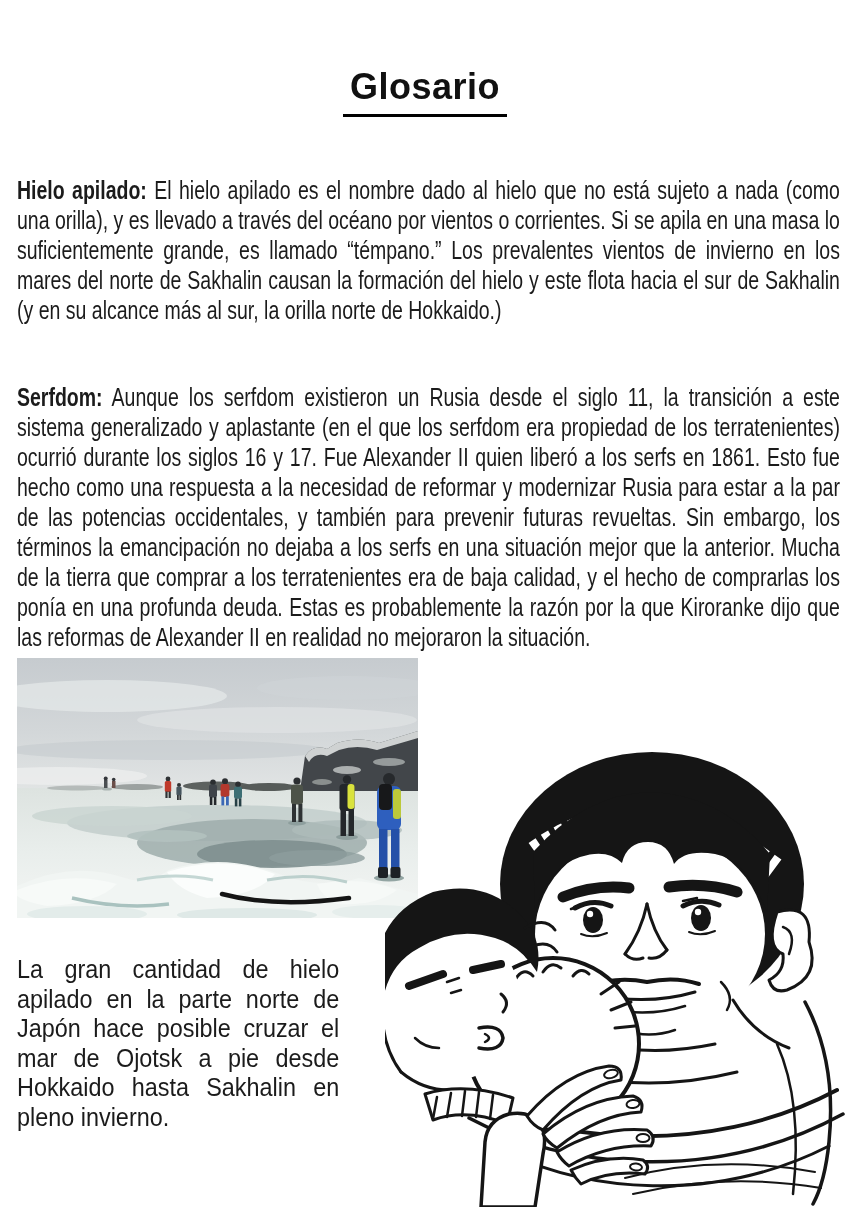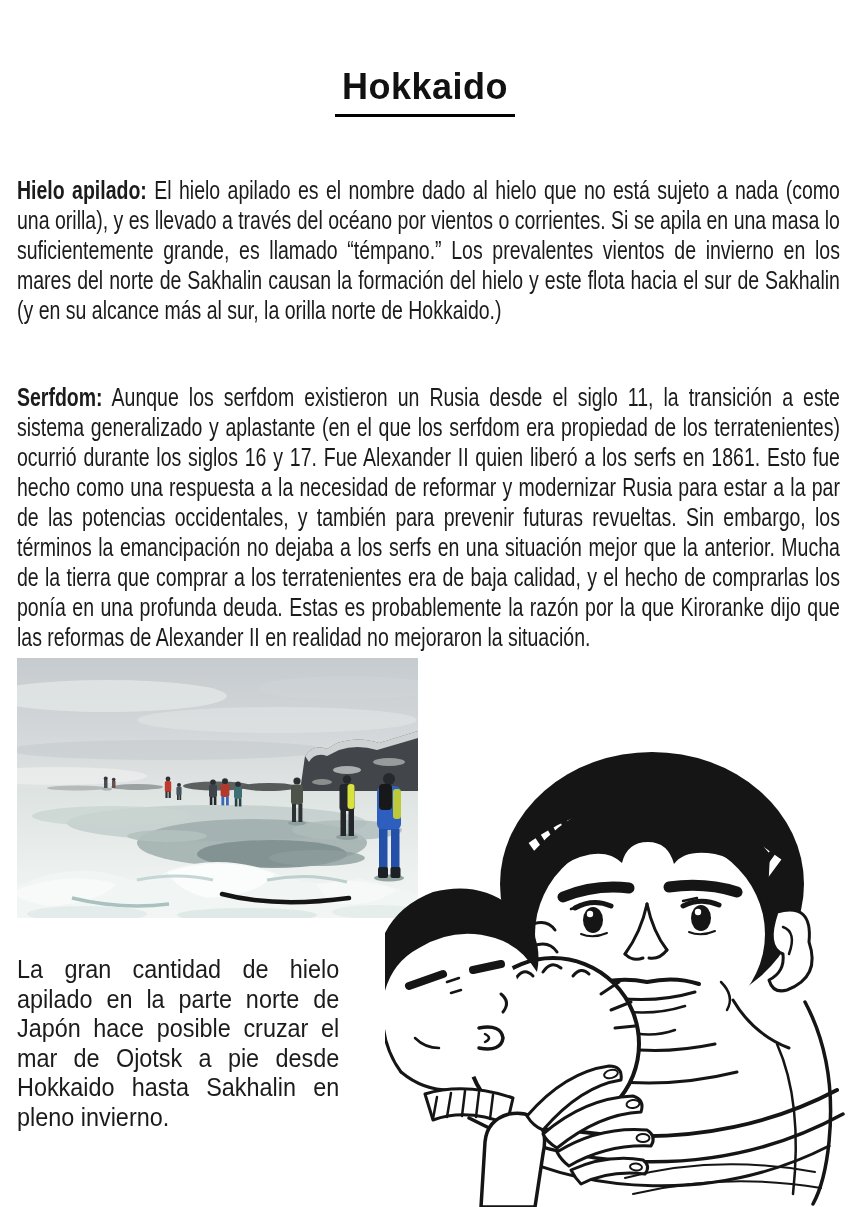--- a/index.html
+++ b/index.html
@@ -31,21 +31,21 @@
   .manga-wrap svg{display:block;width:100%;height:100%;}
   .ink{stroke:#151515;fill:none;stroke-linecap:round;stroke-linejoin:round;}
   .ink-fill{fill:#151515;stroke:none;}
   .paper{fill:#ffffff;}
 </style>
 </head>
 <body>
 
 <div class="page">
 
-  <h1 class="title"><span class="underlined">Hokkaido</span></h1>
+  <h1 class="title"><span class="underlined">Glosario</span></h1>
 
   <p class="entry" id="entry-0"><span class="term">Hielo apilado:</span><span> El hielo apilado es el nombre dado al hielo que no está sujeto a nada (como una orilla), y es llevado a través del océano por vientos o corrientes. Si se apila en una masa lo suficientemente grande, es llamado “témpano.” Los prevalentes vientos de invierno en los mares del norte de Sakhalin causan la formación del hielo y este flota hacia el sur de Sakhalin (y en su alcance más al sur, la orilla norte de Hokkaido.)</span></p>
 
   <p class="entry" id="entry-1"><span class="term">Serfdom:</span><span> Aunque los serfdom existieron un Rusia desde el siglo 11, la transición a este sistema generalizado y aplastante (en el que los serfdom era propiedad de los terratenientes) ocurrió durante los siglos 16 y 17. Fue Alexander II quien liberó a los serfs en 1861. Esto fue hecho como una respuesta a la necesidad de reformar y modernizar Rusia para estar a la par de las potencias occidentales, y también para prevenir futuras revueltas. Sin embargo, los términos la emancipación no dejaba a los serfs en una situación mejor que la anterior. Mucha de la tierra que comprar a los terratenientes era de baja calidad, y el hecho de comprarlas los ponía en una profunda deuda. Estas es probablemente la razón por la que Kiroranke dijo que las reformas de Alexander II en realidad no mejoraron la situación.</span></p>
 
   <div class="photo-wrap" role="img" aria-label="Personas caminando sobre el hielo apilado del mar de Ojotsk">
     <svg viewBox="0 0 401 260" preserveAspectRatio="none">
       <defs>
         <linearGradient id="sky" x1="0" y1="0" x2="0" y2="1">
           <stop offset="0" stop-color="#c6cbcf"></stop>

